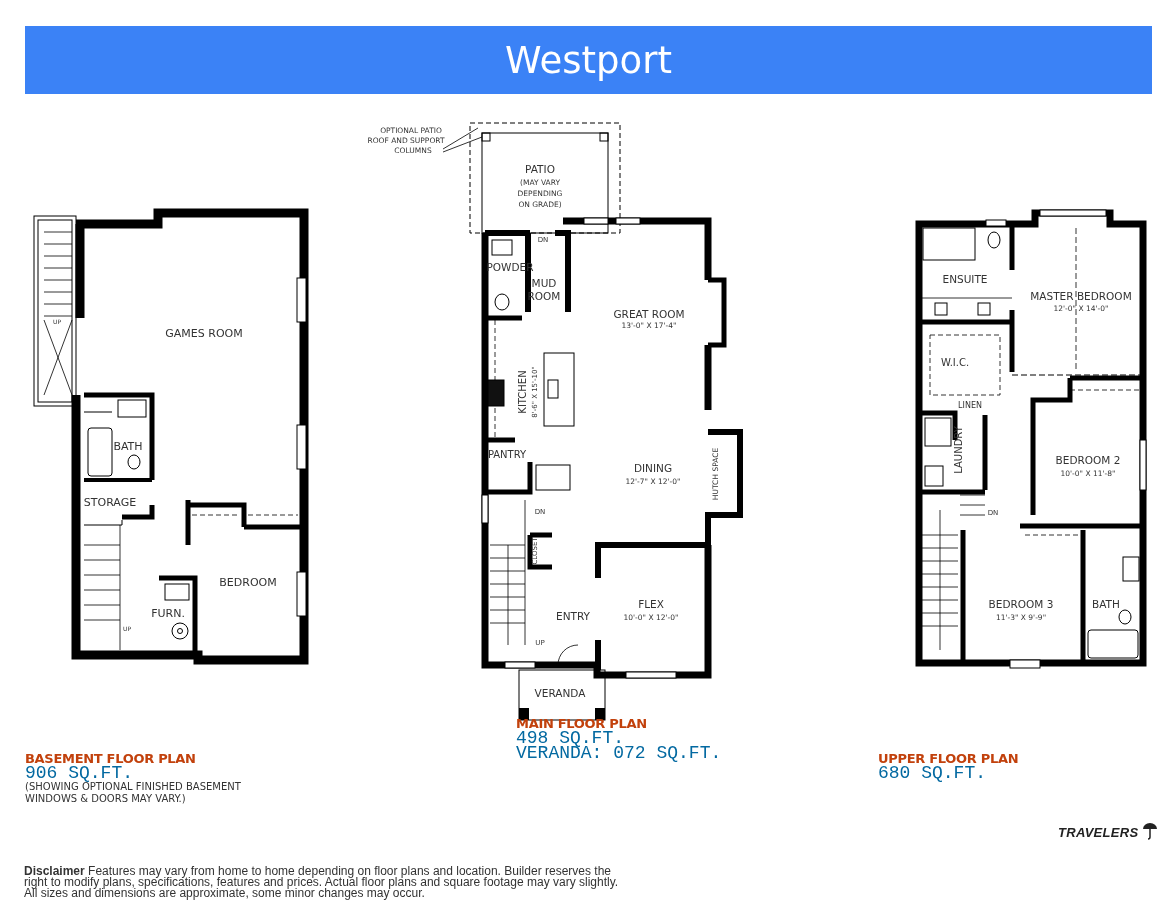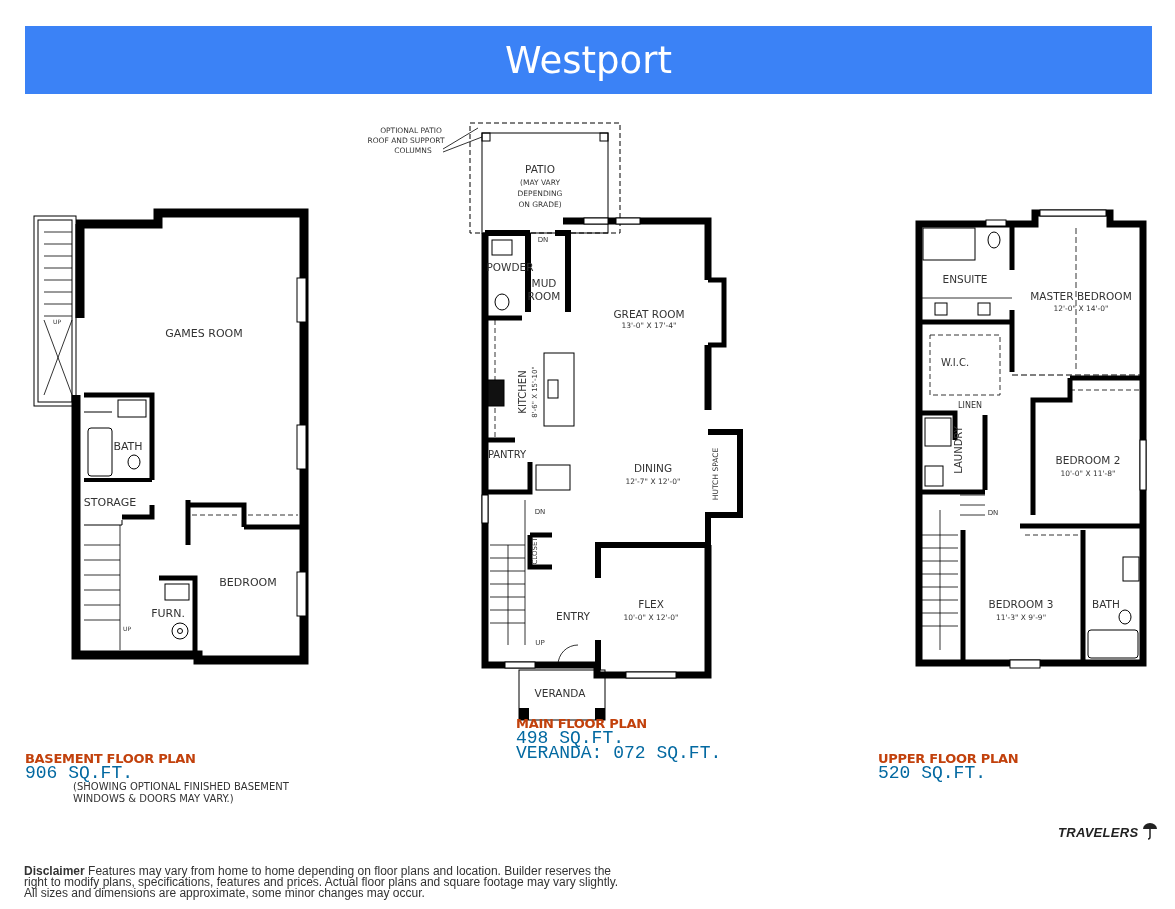--- a/index.html
+++ b/index.html
@@ -4,21 +4,21 @@
 <style>
   html,body{margin:0;padding:0;background:#fff;}
   body{width:1175px;height:909px;position:relative;overflow:hidden;font-family:"DejaVu Sans",sans-serif;color:#222;}
   .header{position:absolute;left:25px;top:26px;width:1127px;height:68px;background:#3b82f6;display:flex;align-items:center;justify-content:center;}
   .header span{color:#fff;font-size:37px;font-family:"DejaVu Sans",sans-serif;letter-spacing:0px;}
   svg.plan{position:absolute;left:0;top:0;}
   .lbl{font-family:"DejaVu Sans",sans-serif;fill:#333;}
   .caption{position:absolute;line-height:15px;}
   .caption .t{font-weight:bold;font-size:13px;color:#c2410c;letter-spacing:-0.3px;}
   .caption .s{font-size:18px;color:#0369a1;font-family:Liberation Mono, monospace;}
-  .caption .n{font-size:10px;color:#333;line-height:12px;margin-left:48px;}
+  .caption .n{font-size:10px;color:#333;line-height:12px;}
   .disclaimer{position:absolute;left:24px;top:866px;width:600px;font-size:12px;line-height:11px;color:#333;font-family:"Liberation Sans",sans-serif;}
   .disclaimer b{font-weight:bold;}
   .brand{position:absolute;left:1058px;top:822px;font-family:"Liberation Sans",sans-serif;font-weight:bold;font-size:13px;font-style:italic;color:#222;letter-spacing:0.3px;}
 </style>
 </head>
 <body>
 
 <div class="header">
   <span>Westport</span>
 </div>
@@ -251,21 +251,21 @@
   <div class="n">(SHOWING OPTIONAL FINISHED BASEMENT</div>
   <div class="n">WINDOWS &amp; DOORS MAY VARY.)</div>
 </div>
 <div class="caption" style="left:516px;top:716px;">
   <div class="t">MAIN FLOOR PLAN</div>
   <div class="s">498 SQ.FT.</div>
   <div class="s">VERANDA: 072 SQ.FT.</div>
 </div>
 <div class="caption" style="left:878px;top:751px;">
   <div class="t">UPPER FLOOR PLAN</div>
-  <div class="s">520 SQ.FT.</div>
+  <div class="s">680 SQ.FT.</div>
 </div>
 
 <div class="disclaimer">
   <b>Disclaimer</b>
   <span>Features may vary from home to home depending on floor plans and location. Builder reserves the right to modify plans, specifications, features and prices. Actual floor plans and square footage may vary slightly. All sizes and dimensions are approximate, some minor changes may occur.</span>
 </div>
 <div class="brand">
   <span>TRAVELERS</span>
   <svg width="16" height="18" viewBox="0 0 16 18" style="vertical-align:-3px">
     <path d="M1,7 A7,6 0 0 1 15,7 Z" fill="#222"></path>

